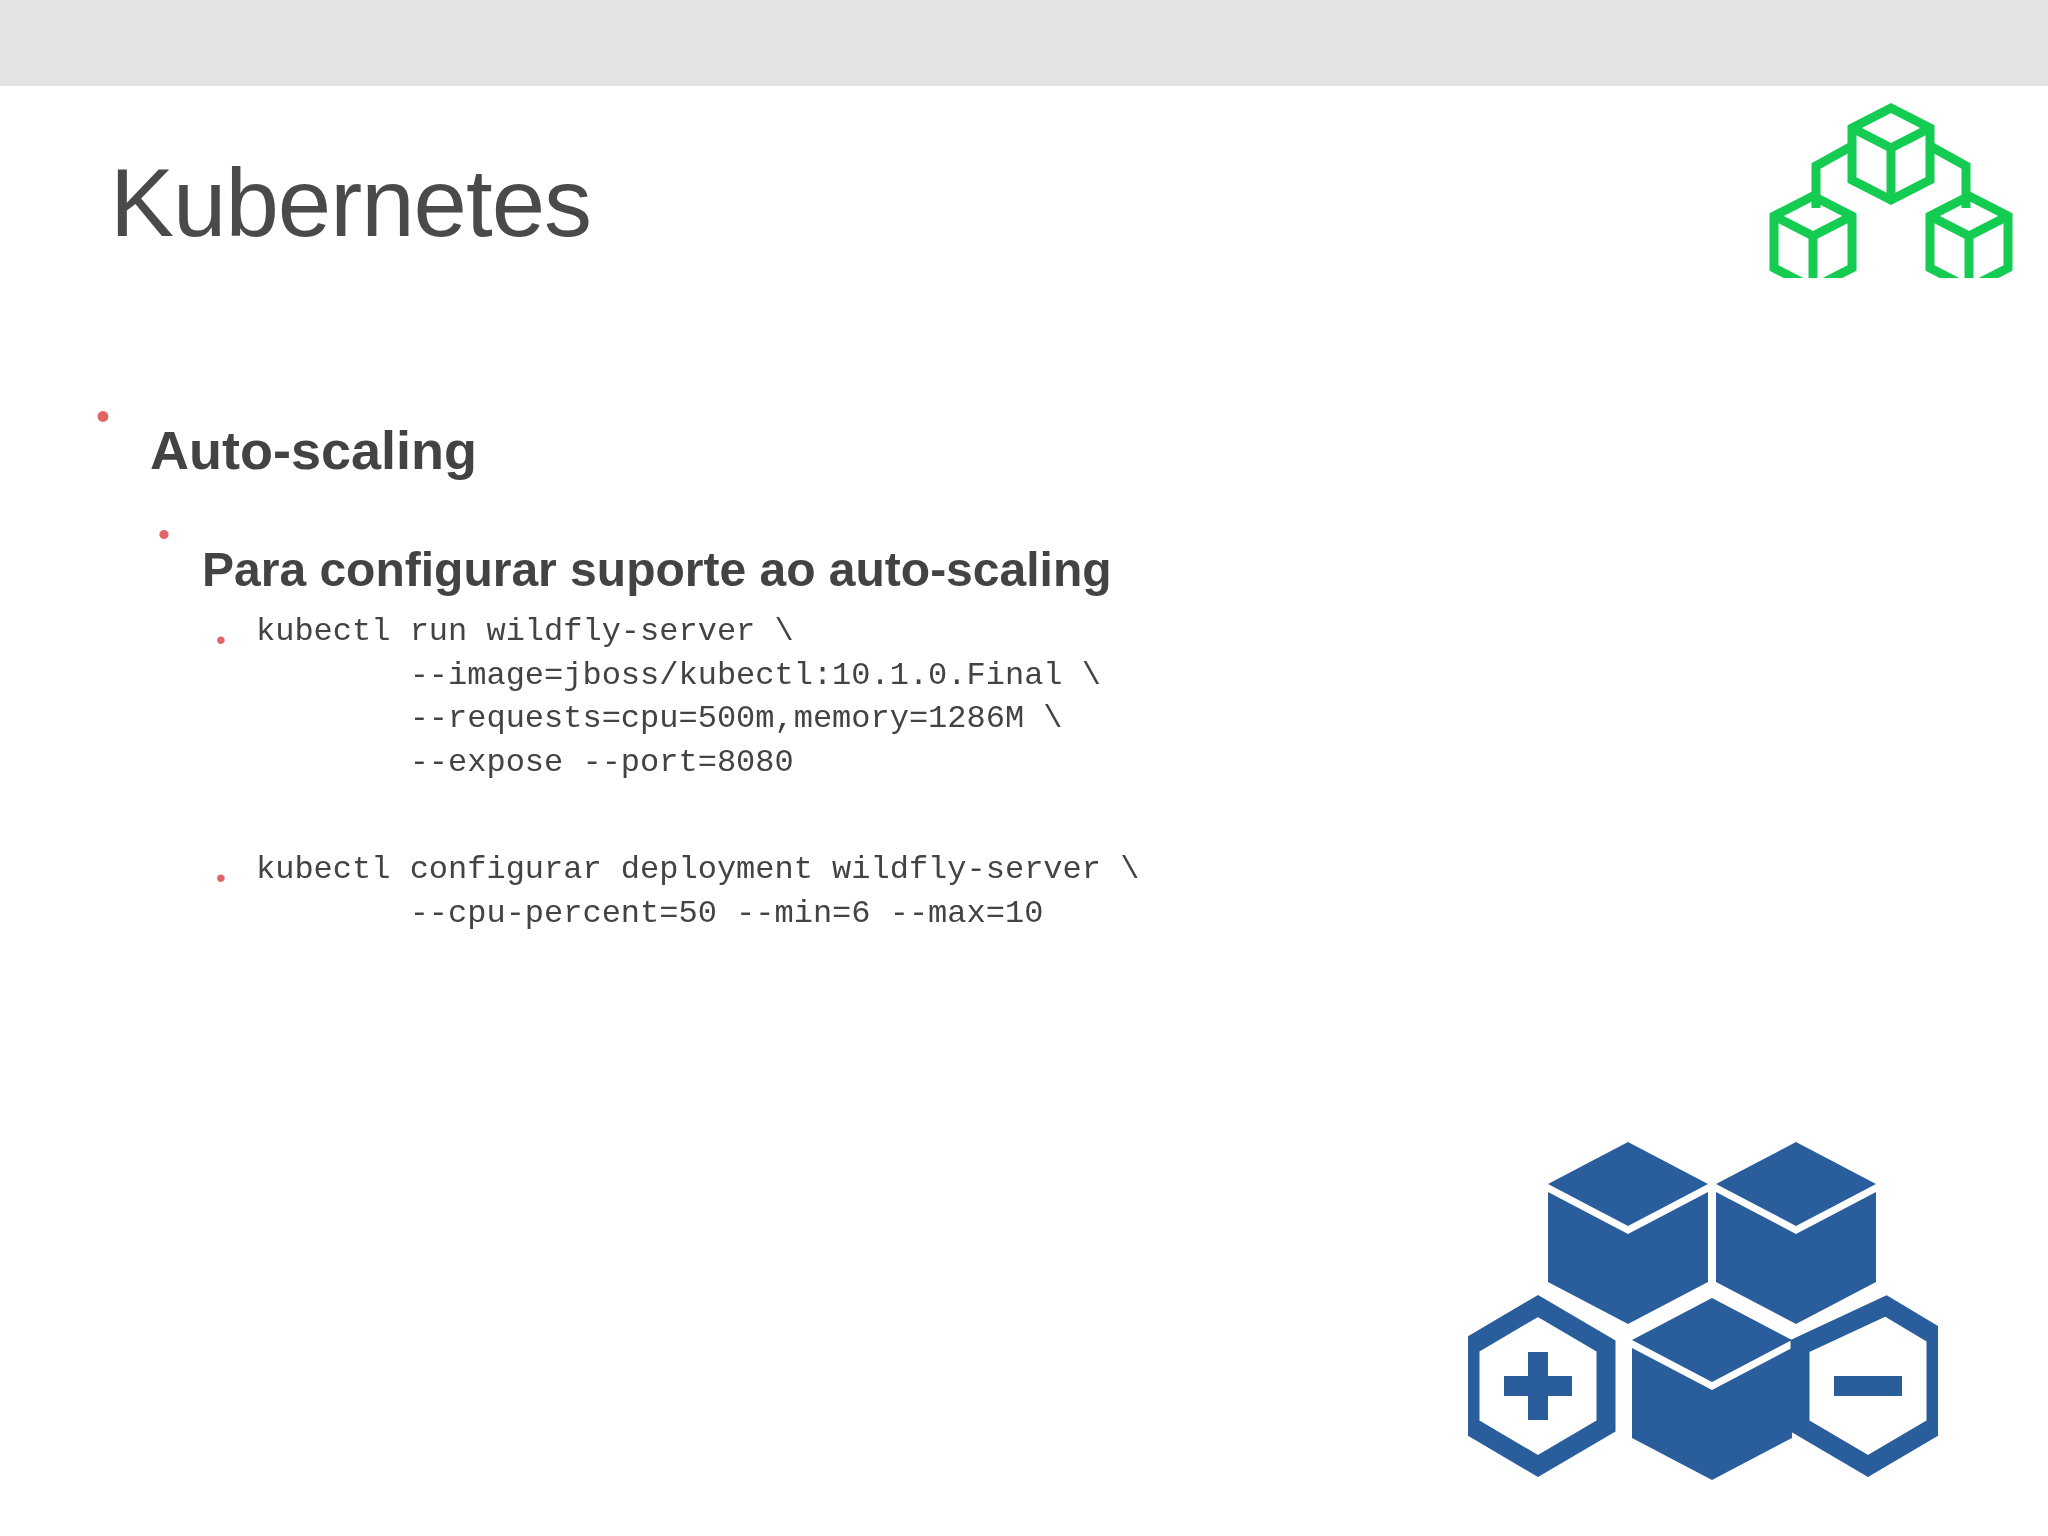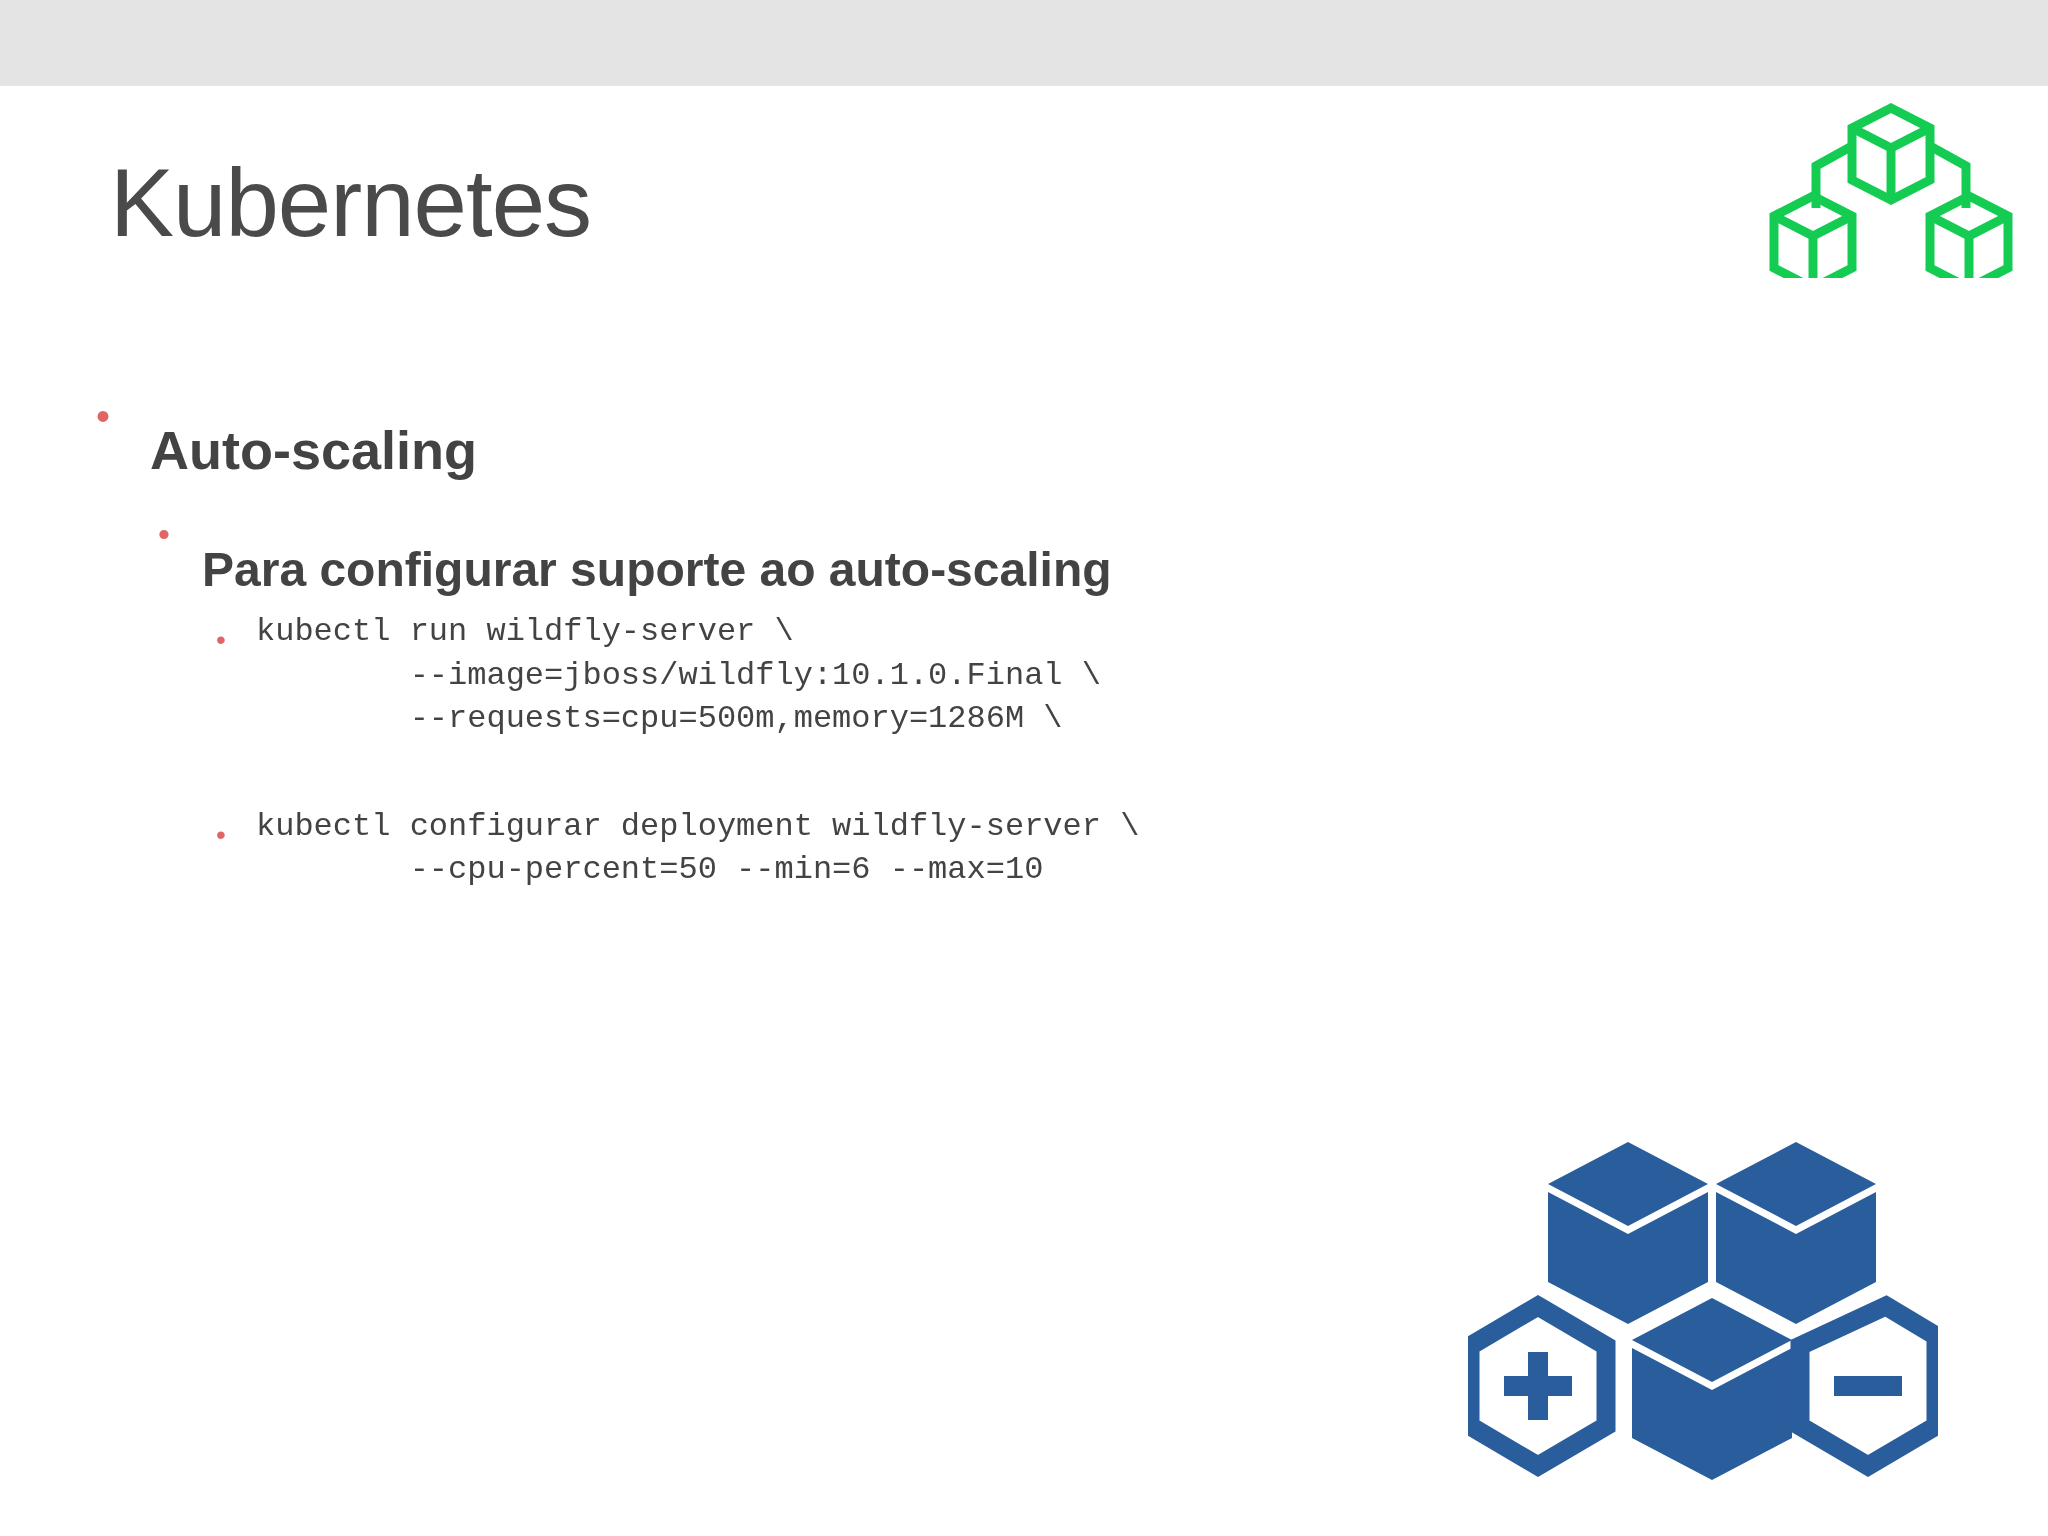--- a/index.html
+++ b/index.html
@@ -128,21 +128,21 @@
       <span class="txt">Auto-scaling</span>
     </div>
 
     <div class="row lvl2">
       <span class="dot">•</span>
       <span class="txt">Para configurar suporte ao auto-scaling</span>
     </div>
 
     <div class="row lvl3 code-block">
       <span class="dot">•</span>
-      <span class="code"><span>kubectl run wildfly-server \</span><br><span>        --image=jboss/wildfly:10.1.0.Final \</span><br><span>        --requests=cpu=500m,memory=1286M \</span><br></span>
+      <span class="code"><span>kubectl run wildfly-server \</span><br><span>        --image=jboss/kubectl:10.1.0.Final \</span><br><span>        --requests=cpu=500m,memory=1286M \</span><br><span>        --expose --port=8080</span></span>
     </div>
 
     <div class="gap"></div>
 
     <div class="row lvl3 code-block">
       <span class="dot">•</span>
       <span class="code"><span>kubectl configurar deployment wildfly-server \</span><br><span>        --cpu-percent=50 --min=6 --max=10</span></span>
     </div>
 
   </div>

